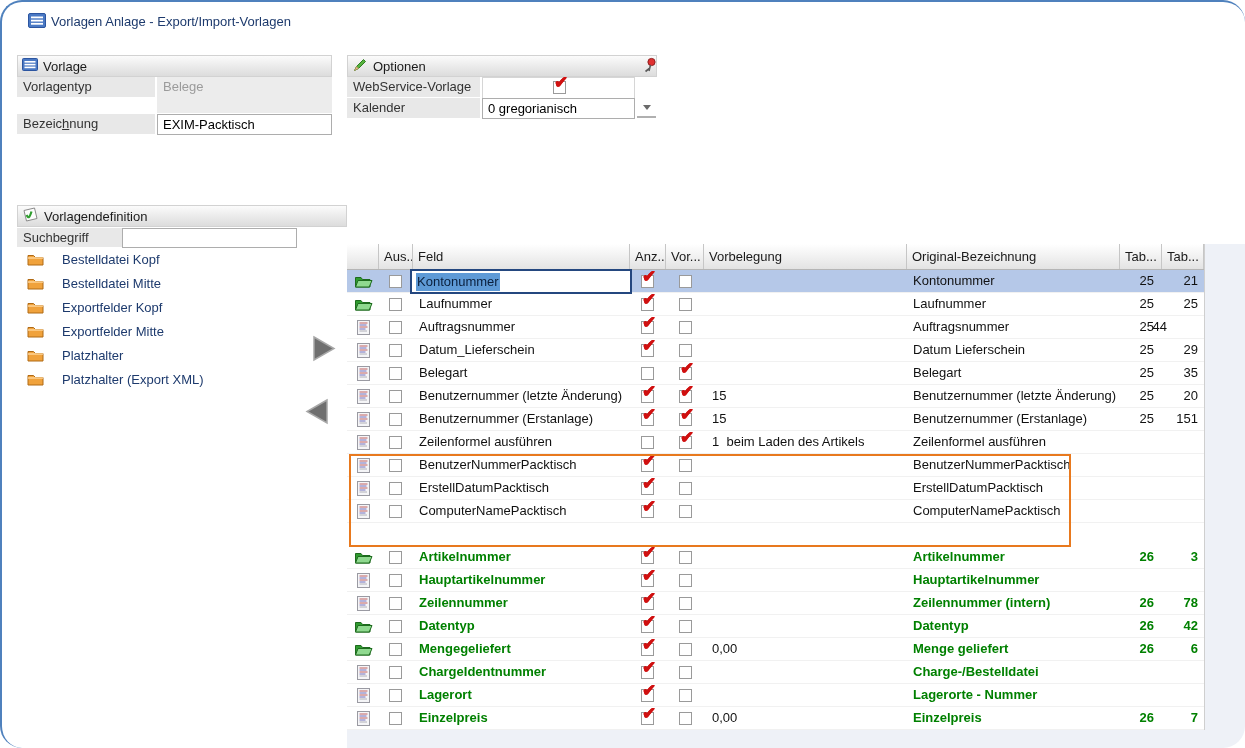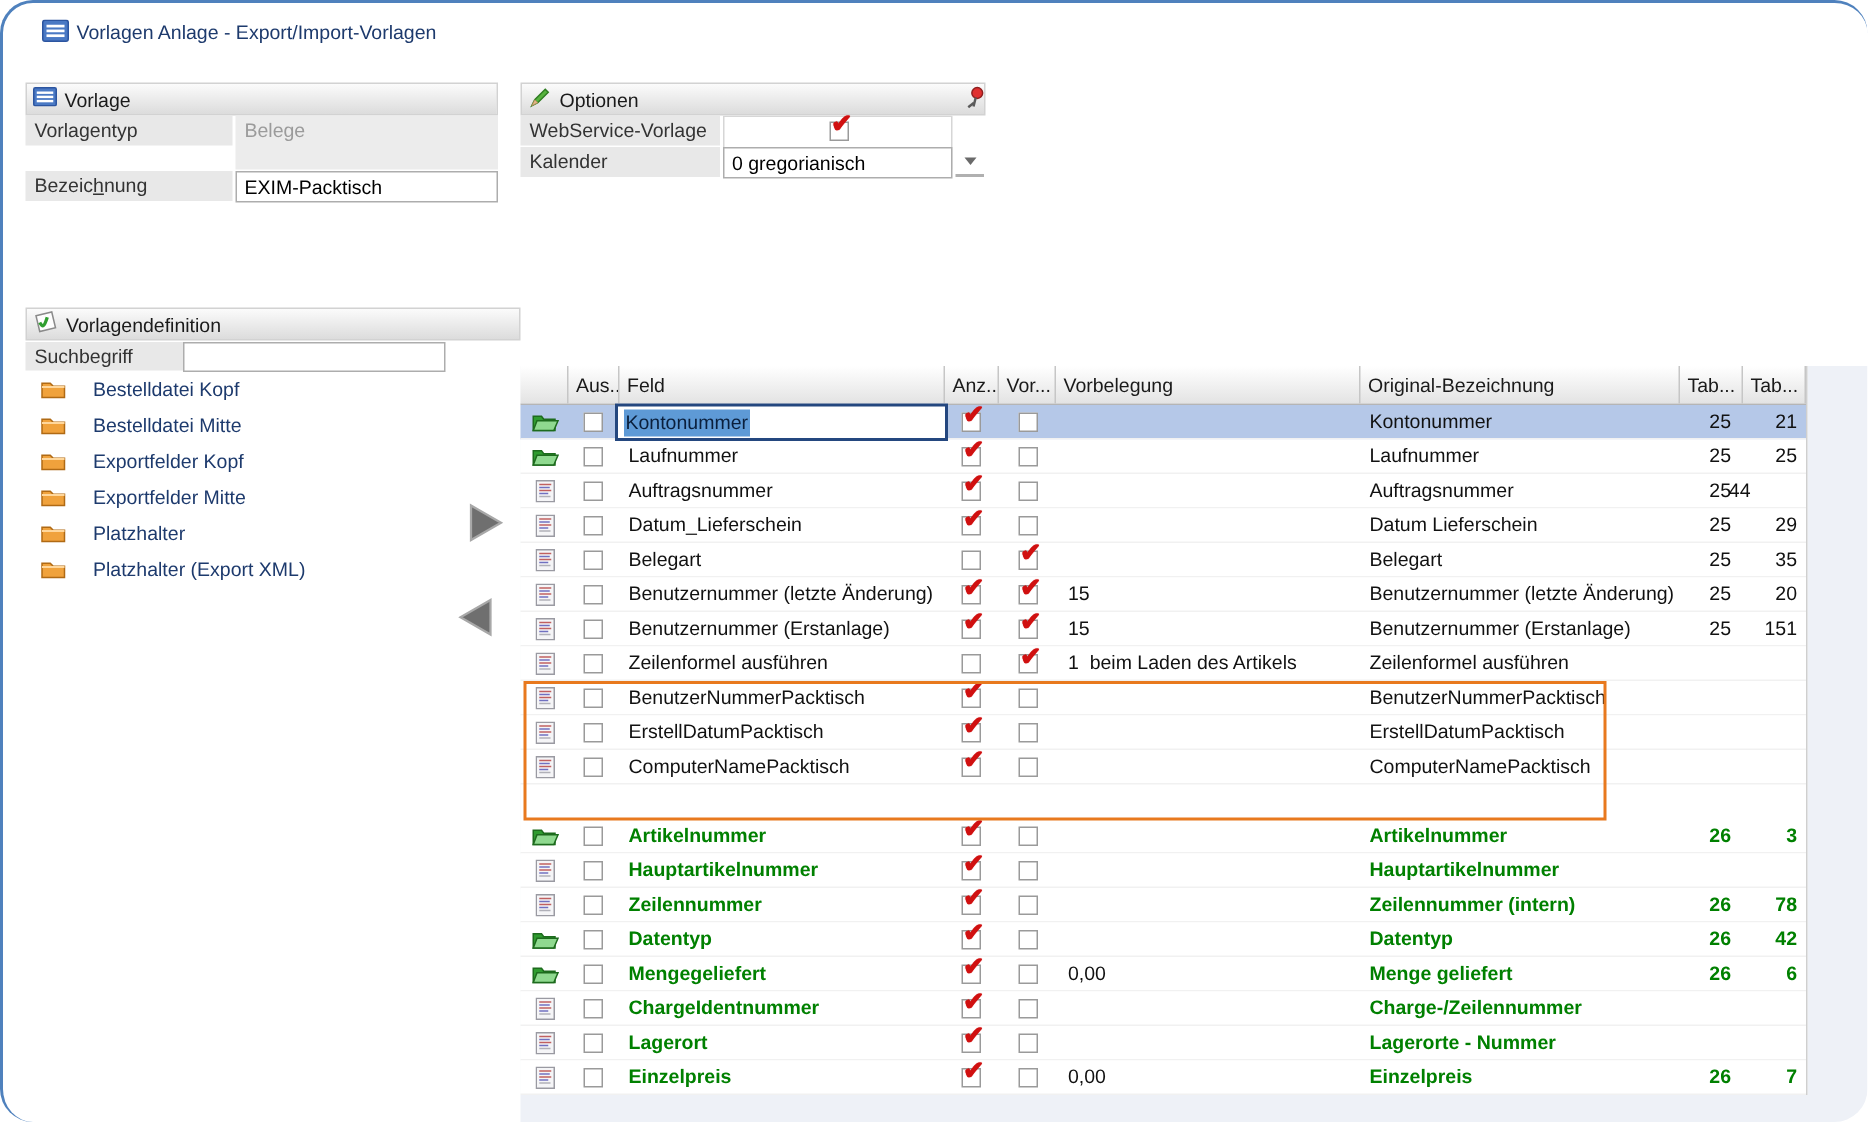--- a/index.html
+++ b/index.html
@@ -565,21 +565,21 @@
               <line x1="2.5" y1="11" x2="10" y2="11" stroke="#b0b0b8"></line>
             </svg>
           </div>
           <span class="cb" style="position: absolute; left: 42px; top: 5px;"></span>
           <div class="tcell ftext" style="left: 72px; width: 207px;">ChargeIdentnummer</div>
           <span class="cb" style="position: absolute; left: 294px; top: 5px;">
             <i class="chk">✔</i>
           </span>
           <span class="cb" style="position: absolute; left: 332px; top: 5px;"></span>
           <div class="tcell vorbtext" style="left: 365px; width: 191px;"></div>
-          <div class="tcell otext" style="left: 566px; width: 203px;">Charge-/Zeilennummer</div>
+          <div class="tcell otext" style="left: 566px; width: 203px;">Charge-/Bestelldatei</div>
           <div class="tcell ttext" style="left: 773px; width: 34px; text-align: right;"></div>
           <div class="tcell ttext" style="left: 815px; width: 36px; text-align: right;"></div>
         </div>
         <div class="trow grn" style="top: 440px;">
           <div class="tcell icon-cell" style="left: 0px; width: 32px;">
             <svg width="13" height="15">
               <rect x="0.5" y="0.5" width="12" height="14" fill="#f5f5f7" stroke="#9a9aa2"></rect>
               <line x1="2.5" y1="3" x2="10.5" y2="3" stroke="#c06060"></line>
               <line x1="2.5" y1="5" x2="9.5" y2="5" stroke="#7070c0"></line>
               <line x1="2.5" y1="7" x2="10.5" y2="7" stroke="#c06060"></line>

